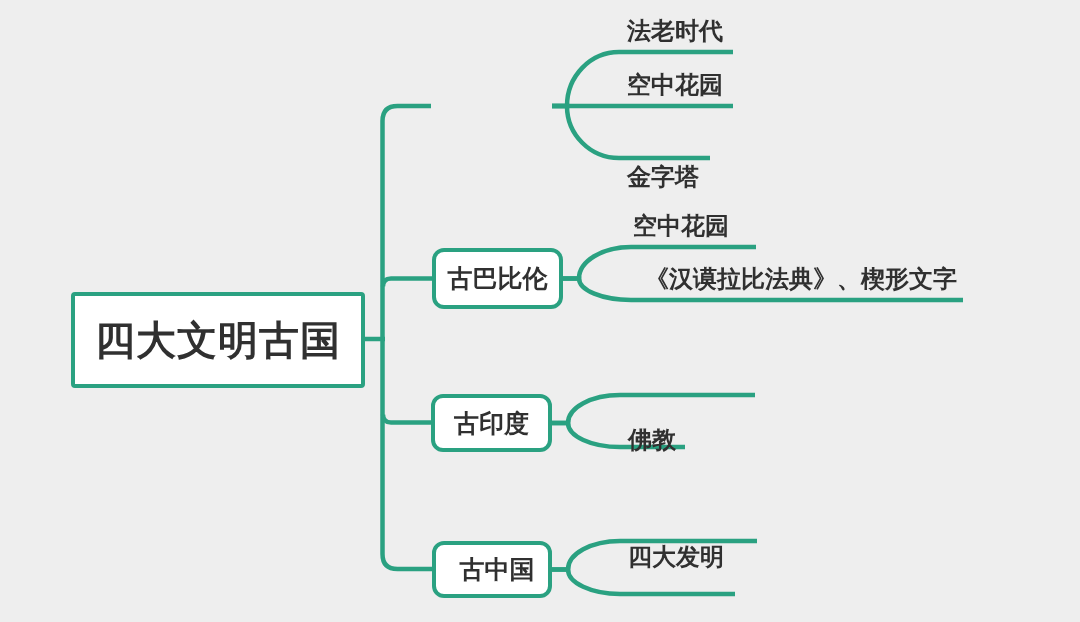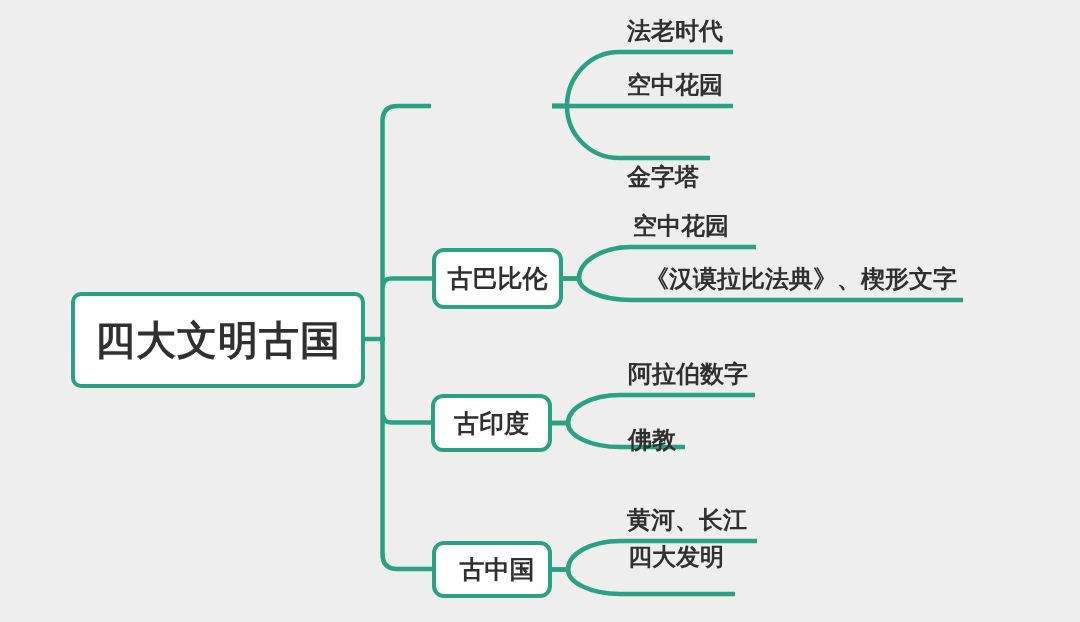--- a/index.html
+++ b/index.html
@@ -25,21 +25,21 @@
     background: var(--node_fill);
     border: 4px solid var(--accent);
     display: flex;
     align-items: center;
     justify-content: center;
     color: var(--text);
     font-weight: bold;
   }
   .node-root {
     left: 71px; top: 292px; width: 294px; height: 96px;
-    border-radius: 10px;
+    border-radius: 4px;
     font-size: 40px;
     letter-spacing: 1px;
   }
   .node-branch { border-radius: 12px; font-size: 25px; }
   #branch-egypt   { left: 431px; top: 76px;  width: 121px; height: 60px; }
   #branch-babylon { left: 432px; top: 248px; width: 131px; height: 61px; }
   #branch-india   { left: 431px; top: 394px; width: 121px; height: 58px; }
   #branch-china   { left: 432px; top: 541px; width: 120px; height: 57px; padding-left: 10px; }
   .leaf {
     position: absolute;
@@ -103,19 +103,17 @@
     <span>古中国</span>
   </div>
 
   <div class="leaf" id="leaf-pharaoh">法老时代</div>
   <div class="leaf" id="leaf-hieroglyphs">空中花园</div>
   <div class="leaf" id="leaf-pyramid">金字塔</div>
 
   <div class="leaf" id="leaf-cuneiform">空中花园</div>
   <div class="leaf" id="leaf-hammurabi">《汉谟拉比法典》、楔形文字</div>
 
-  <div class="leaf" id="leaf-numerals">阿拉伯数字</div>
   <div class="leaf" id="leaf-buddhism">佛教</div>
 
-  <div class="leaf" id="leaf-rivers">黄河、长江</div>
   <div class="leaf" id="leaf-inventions">四大发明</div>
 
 </div>
 
 </body></html>

